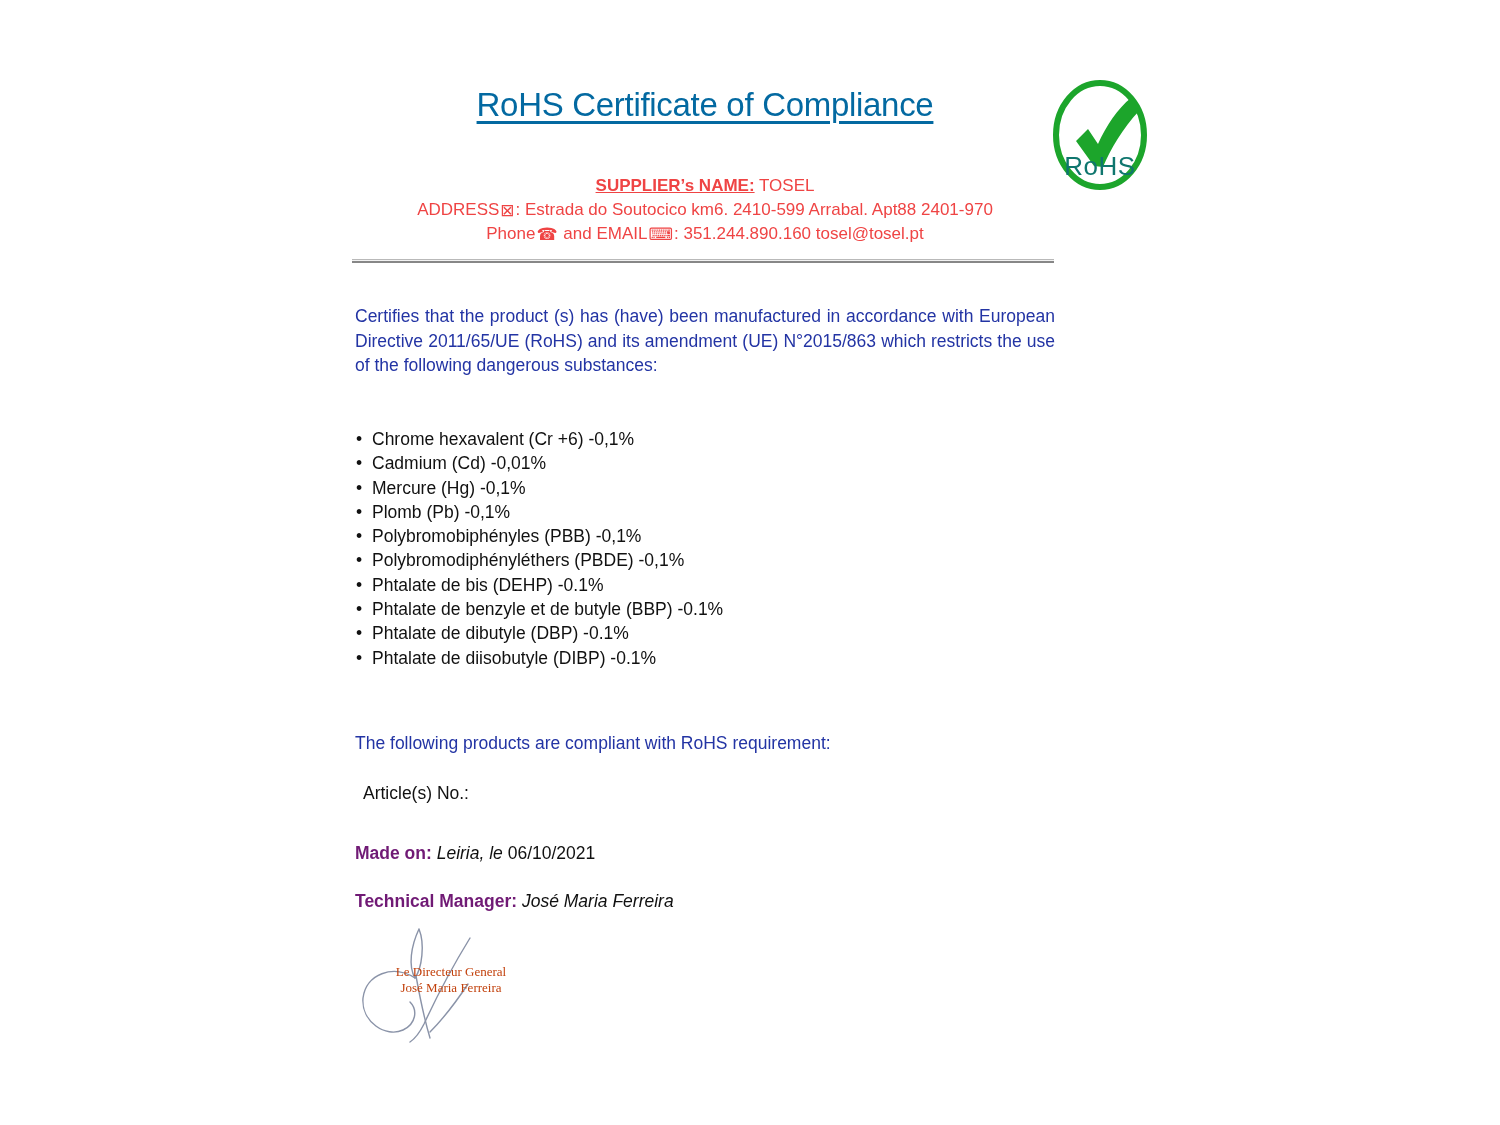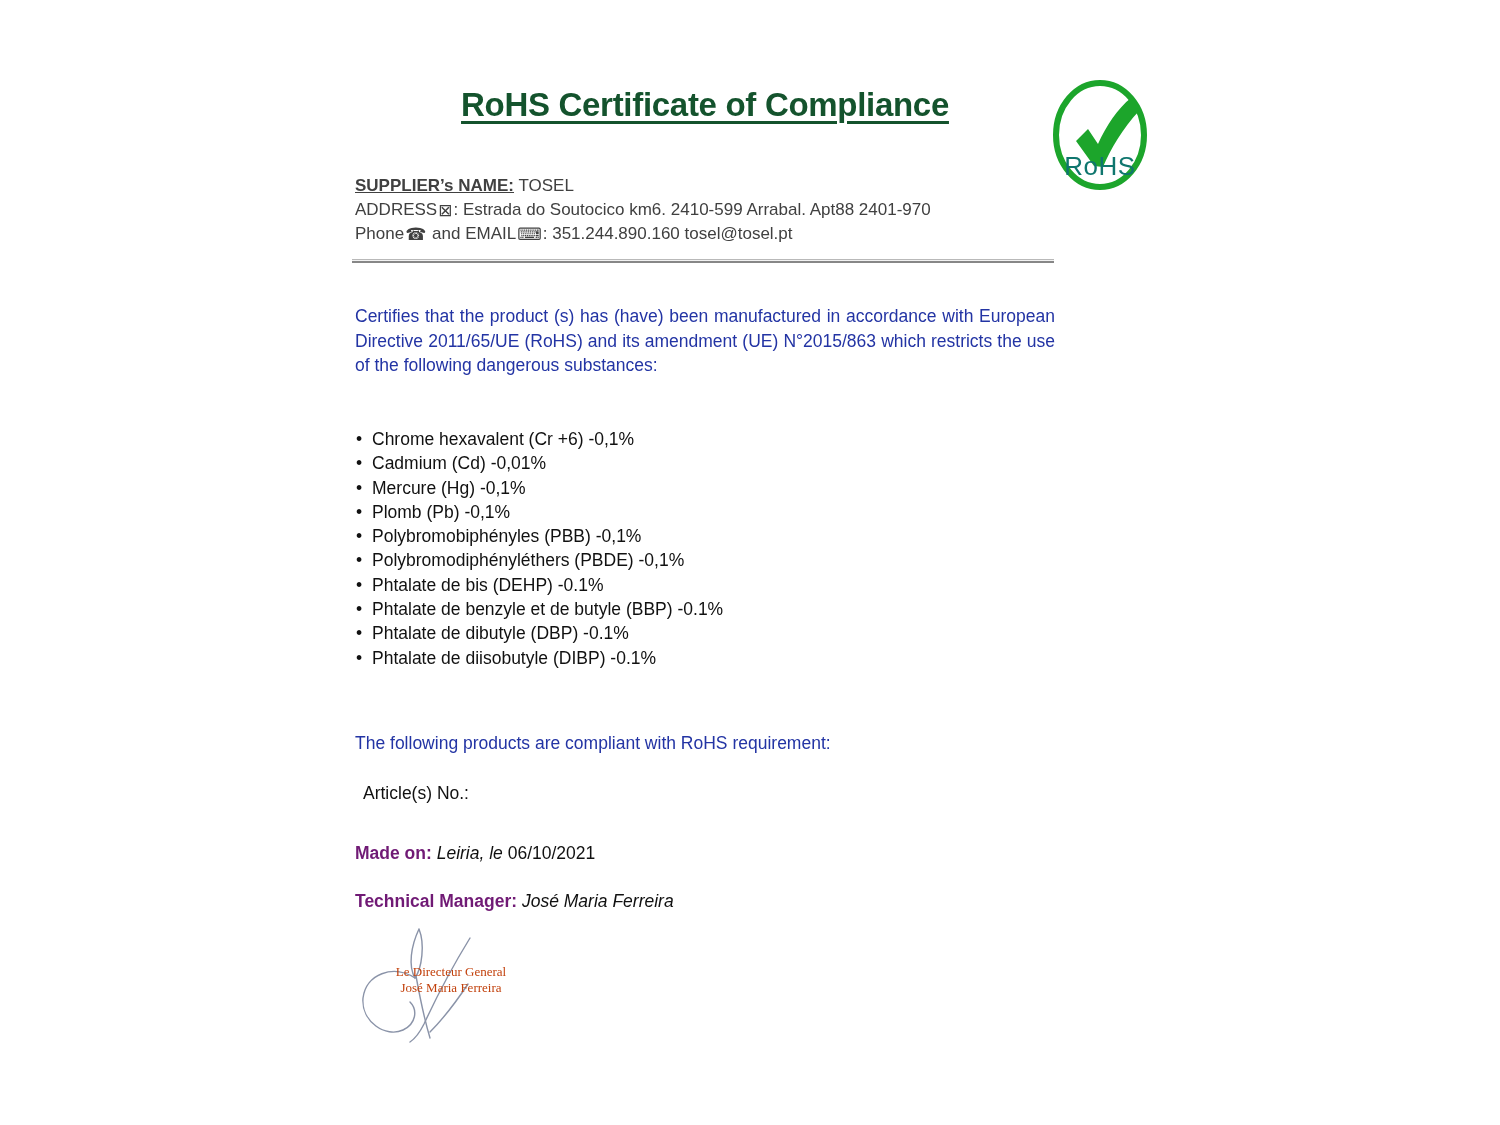--- a/index.html
+++ b/index.html
@@ -20,23 +20,23 @@
   .title-wrap {
     position: absolute;
     left: 355px; top: 86px;
     width: 700px;
     text-align: center;
   }
   .page-title {
     display: inline-block;
     margin: 0;
     font-size: 33px;
-    font-weight: bold;
+    font-weight: normal;
     letter-spacing: -0.3px;
-    color: #14532d;
+    color: #0369a1;
     text-decoration: underline;
     text-underline-offset: 5px;
     text-decoration-thickness: 3px;
   }
   
   .rohs-logo {
     position: absolute;
     left: 1050px; top: 78px;
     width: 100px; height: 114px;
   }
@@ -51,21 +51,22 @@
     letter-spacing: 0.5px;
     line-height: 1;
   }
   
   .supplier {
     position: absolute;
     left: 355px; top: 174px;
     width: 700px;
     font-size: 17px;
     line-height: 24px;
-    color: #404040;
+    color: #ef4444;
+    text-align: center;
   }
   .supplier .lbl-bold-u {
     font-weight: bold;
     text-decoration: underline;
   }
   .supplier .glyph {
     font-size: 17px;
     position: relative;
     top: 1px;
     padding: 0 1px;

